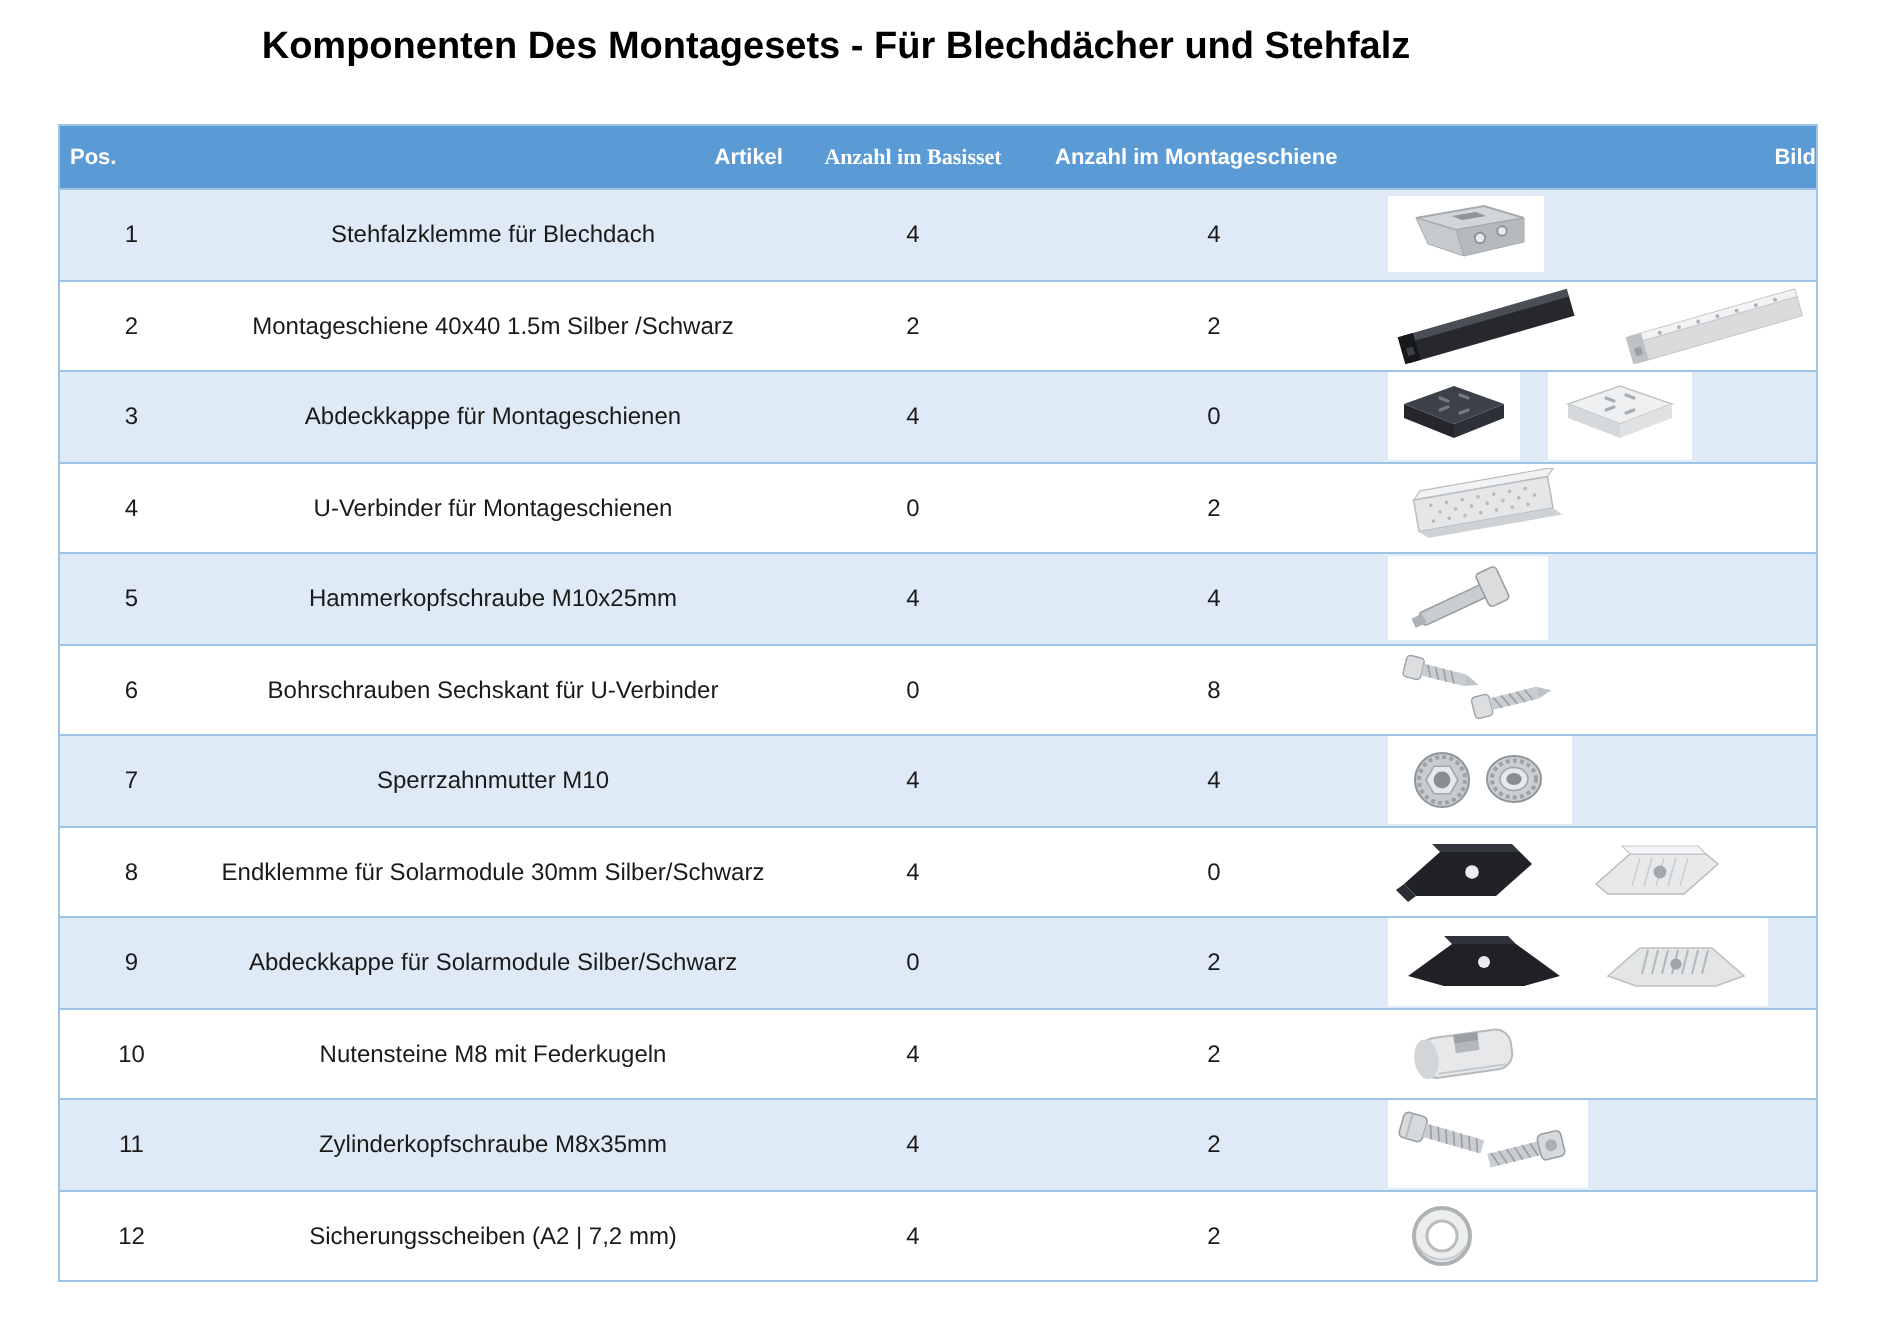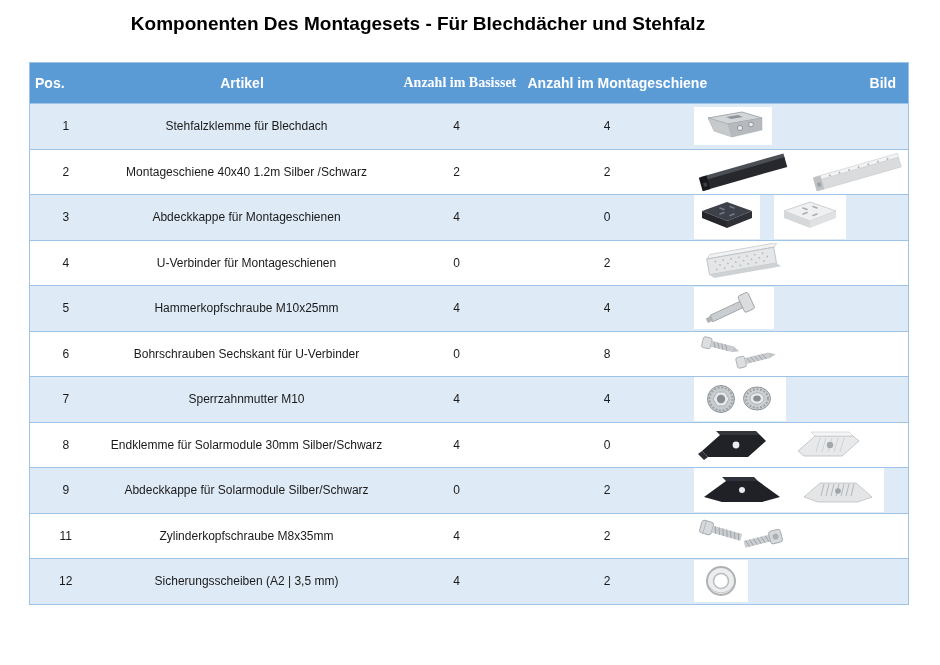--- a/index.html
+++ b/index.html
@@ -16,25 +16,25 @@
     position:absolute;top:13px;left:0;width:836px;text-align:center;
     font-size:19px;font-weight:bold;color:#000;
   }
   table.comp{
     position:absolute;top:62px;left:29px;width:879px;
     border-collapse:collapse;table-layout:fixed;
     border:1px solid var(--border);
   }
   thead th{
     background:var(--hdr-bg);color:var(--hdr-text);
-    font-size:14px;font-weight:bold;height:20px;padding:12px;
+    font-size:11px;font-weight:bold;height:32px;padding:0;
     white-space:nowrap;overflow:visible;
   }
   th.al{text-align:left;padding-left:5px;}
-  th.aa{text-align:center;padding-left:3px;}
+  th.aa{text-align:right;padding-left:3px;}
   th.ac{text-align:center;font-family:Liberation Serif, serif;}
   th.ae{text-align:left;padding-left:6px;}
   th.ab{text-align:right;padding-left:14px;}
   tbody tr{height:45.5px;background:var(--row);}
   tbody tr:nth-child(odd){background:var(--row-alt);}
   tbody td{
     border-top:1px solid var(--border);
     font-size:12px;color:var(--text);text-align:center;padding:0;
     vertical-align:middle;
   }
@@ -83,21 +83,21 @@
                 <polygon points="12,9 32,15 36,28 18,22" fill="#c7cacd" stroke="#a6abaf" stroke-width="0.5"></polygon>
                 <circle cx="44" cy="19" r="2.6" fill="#e9ebec" stroke="#8e9499"></circle>
                 <circle cx="55" cy="15.5" r="2.4" fill="#e9ebec" stroke="#8e9499"></circle>
               </svg>
             </span>
           </div>
         </td>
   </tr>
       <tr>
     <td>2</td>
-    <td>Montageschiene 40x40 1.2m Silber /Schwarz</td>
+    <td>Montageschiene 40x40 1.5m Silber /Schwarz</td>
     <td>2</td>
     <td>2</td>
     <td class="bild">
           <div class="img-wrap">
             <span class="photo" style="width: 100px; height: 44px;">
               <svg width="96" height="40" viewBox="0 0 96 40">
                 <g transform="rotate(-16 48 20)">
                   <rect x="5" y="13" width="86" height="5" fill="#4a4e55"></rect>
                   <rect x="5" y="17" width="86" height="10" fill="#26282d"></rect>
                   <rect x="3" y="13" width="8" height="14" fill="#17181c"></rect>
@@ -330,20 +330,41 @@
                     <line x1="56" y1="13" x2="53" y2="25"></line>
                   </g>
                   <circle cx="40" cy="20" r="2.8" fill="#9fa4a8"></circle>
                 </g>
               </svg>
             </span>
           </div>
         </td>
   </tr>
       <tr>
+    <td>10</td>
+    <td>Nutensteine M8 mit Federkugeln</td>
+    <td>4</td>
+    <td>2</td>
+    <td class="bild">
+          <div class="img-wrap">
+            <span class="photo" style="width: 76px; height: 42px;">
+              <svg width="72" height="38" viewBox="0 0 72 38">
+                <g transform="rotate(-8 36 19)">
+                  <rect x="14" y="9" width="46" height="20" rx="8" fill="#e6e8ea" stroke="#b6babd" stroke-width="1"></rect>
+                  <ellipse cx="17" cy="19" rx="6" ry="10" fill="#d3d6d8"></ellipse>
+                  <rect x="32" y="9" width="12" height="9" fill="#b4b8bc"></rect>
+                  <rect x="32" y="9" width="12" height="4" fill="#9ba0a4"></rect>
+                  <line x1="22" y1="27" x2="56" y2="27" stroke="#c6c9cc" stroke-width="1"></line>
+                </g>
+              </svg>
+            </span>
+          </div>
+        </td>
+  </tr>
+      <tr>
     <td>11</td>
     <td>Zylinderkopfschraube M8x35mm</td>
     <td>4</td>
     <td>2</td>
     <td class="bild">
           <div class="img-wrap">
             <span class="photo" style="width: 100px; height: 44px;">
               <svg width="96" height="40" viewBox="0 0 96 40">
                 <g transform="translate(4,6) rotate(16 24 10)">
                   <rect x="0" y="4" width="12" height="13" rx="2.5" fill="#d7dadc" stroke="#9aa0a4" stroke-width="0.8"></rect>
@@ -357,21 +378,21 @@
                   <rect x="26" y="3" width="12" height="13" rx="2.5" fill="#d7dadc" stroke="#9aa0a4" stroke-width="0.8"></rect>
                   <circle cx="32" cy="9.5" r="3" fill="#aab0b4"></circle>
                 </g>
               </svg>
             </span>
           </div>
         </td>
   </tr>
       <tr>
     <td>12</td>
-    <td>Sicherungsscheiben (A2 | 3,5 mm)</td>
+    <td>Sicherungsscheiben (A2 | 7,2 mm)</td>
     <td>4</td>
     <td>2</td>
     <td class="bild">
           <div class="img-wrap">
             <span class="photo" style="width: 54px; height: 42px;">
               <svg width="50" height="40" viewBox="0 0 50 40">
                 <circle cx="25" cy="20" r="14" fill="#eceded" stroke="#aeb2b5" stroke-width="2"></circle>
                 <circle cx="25" cy="20" r="7.5" fill="#ffffff" stroke="#b9bcbf" stroke-width="1.5"></circle>
                 <path d="M13 25 a14 14 0 0 0 24 0" stroke="#c6c9cb" stroke-width="1" fill="none"></path>
               </svg>

